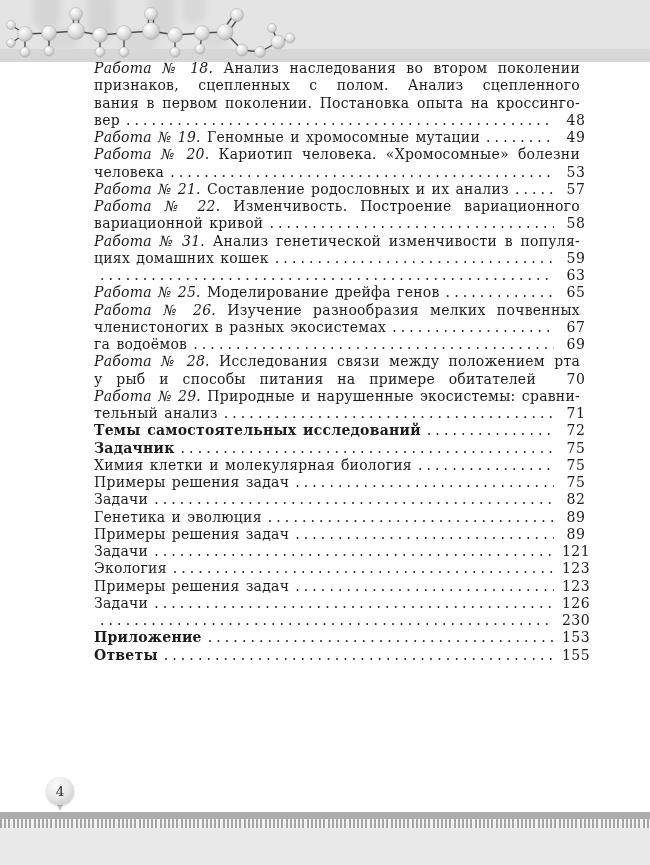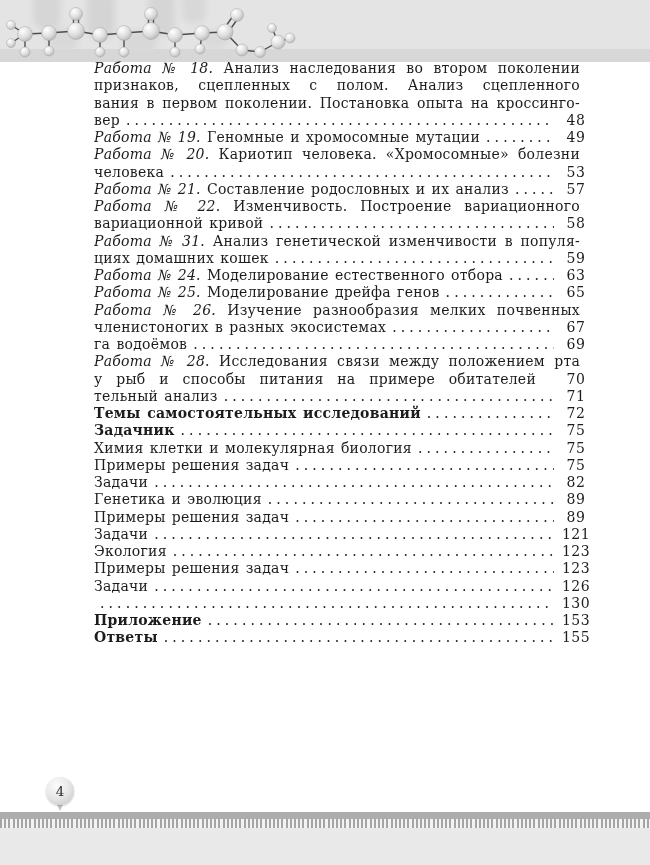--- a/index.html
+++ b/index.html
@@ -168,21 +168,20 @@
         <span class="dots">..............................................................................................................</span>
         <span class="pg">58</span>
       </div>
       <div class="tl mid"><span class="txt"><i class="pref">Работа № 31.</i> Анализ генетической изменчивости в популя-</span></div>
       <div class="tl last">
         <span class="txt">циях домашних кошек</span>
         <span class="dots">..............................................................................................................</span>
         <span class="pg">59</span>
       </div>
       <div class="tl last">
-        <span class="txt"><i class="pref">Работа № 24.</i> Моделирование естественного отбора</span>
         <span class="dots">..............................................................................................................</span>
         <span class="pg">63</span>
       </div>
       <div class="tl last">
         <span class="txt"><i class="pref">Работа № 25.</i> Моделирование дрейфа генов</span>
         <span class="dots">..............................................................................................................</span>
         <span class="pg">65</span>
       </div>
       <div class="tl mid"><span class="txt"><i class="pref">Работа № 26.</i> Изучение разнообразия мелких почвенных</span></div>
       <div class="tl last">
@@ -193,20 +192,21 @@
       <div class="tl last">
         <span class="txt">га водоёмов</span>
         <span class="dots">..............................................................................................................</span>
         <span class="pg">69</span>
       </div>
       <div class="tl mid"><span class="txt"><i class="pref">Работа № 28.</i> Исследования связи между положением рта</span></div>
       <div class="tl last jfill">
         <span class="txt">у рыб и способы питания на примере обитателей аквариума</span>
         <span class="pg">70</span>
       </div>
+      <div class="tl mid"><span class="txt"><i class="pref">Работа № 29.</i> Природные и нарушенные экосистемы: сравни-</span></div>
       <div class="tl last">
         <span class="txt">тельный анализ</span>
         <span class="dots">..............................................................................................................</span>
         <span class="pg">71</span>
       </div>
       <div class="tl last">
         <span class="txt b">Темы самостоятельных исследований</span>
         <span class="dots">..............................................................................................................</span>
         <span class="pg">72</span>
       </div>
@@ -255,21 +255,21 @@
         <span class="dots">..............................................................................................................</span>
         <span class="pg">123</span>
       </div>
       <div class="tl last">
         <span class="txt">Задачи</span>
         <span class="dots">..............................................................................................................</span>
         <span class="pg">126</span>
       </div>
       <div class="tl last">
         <span class="dots">..............................................................................................................</span>
-        <span class="pg">130</span>
+        <span class="pg">230</span>
       </div>
       <div class="tl last">
         <span class="txt b">Приложение</span>
         <span class="dots">..............................................................................................................</span>
         <span class="pg">153</span>
       </div>
       <div class="tl last">
         <span class="txt b">Ответы</span>
         <span class="dots">..............................................................................................................</span>
         <span class="pg">155</span>

